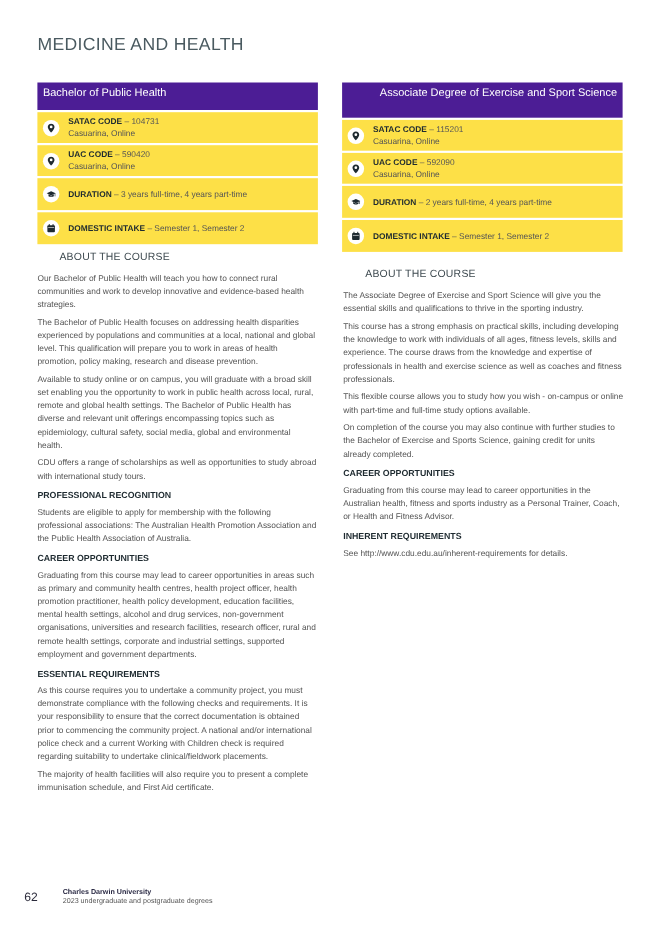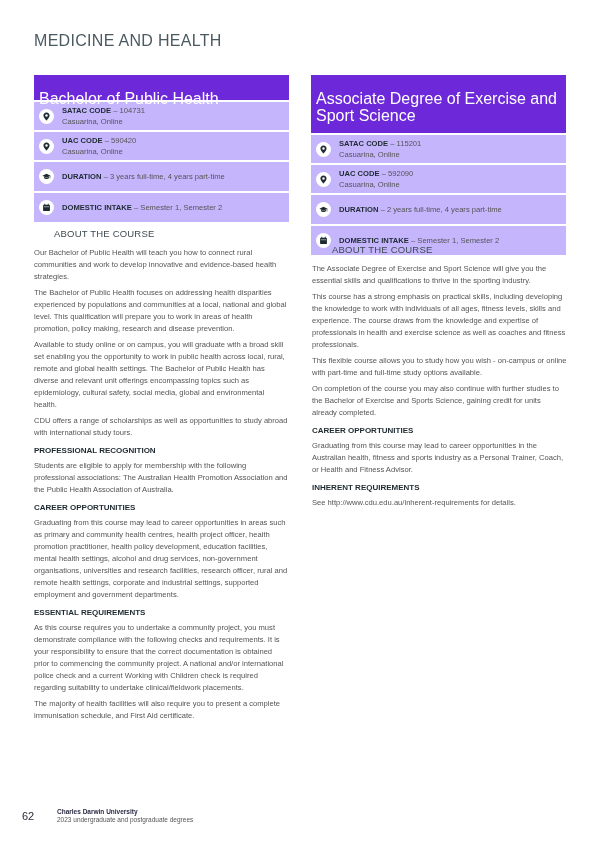--- a/index.html
+++ b/index.html
@@ -9,29 +9,29 @@
   .section-label {
     position: absolute; left: 34px; top: 32px;
     font-size: 16px; letter-spacing: 0.3px; color: #4a5a60;
   }
 
   .col { position: absolute; top: 75px; width: 255px; }
   .col.left { left: 34px; }
   .col.right { left: 311px; }
 
   .course-title {
-    background: #6d28d9; color: #ffffff;
-    font-size: 16px; line-height: 17px;
-    padding: 15px 5px 4px 5px;
+    background: #4c1d95; color: #ffffff;
+    font-size: 10px; line-height: 17px;
+    padding: 1px 5px 4px 5px;
   }
   .col.left .course-title { height: 25px; }
-  .col.right .course-title { height: 58px; }
+  .col.right .course-title { height: 32px; text-align: right; }
 
   .info-row {
-    background: #c4b5fd; margin-top: 2px;
+    background: #fde047; margin-top: 2px;
     display: flex; align-items: center;
     padding: 3px 6px 3px 5px;
     min-height: 28px;
   }
   .info-row.tall { min-height: 29px; }
   .icon-circle {
     width: 15px; height: 15px; border-radius: 50%;
     background: #ffffff; flex: 0 0 15px;
     display: flex; align-items: center; justify-content: center;
     margin-right: 8px;

